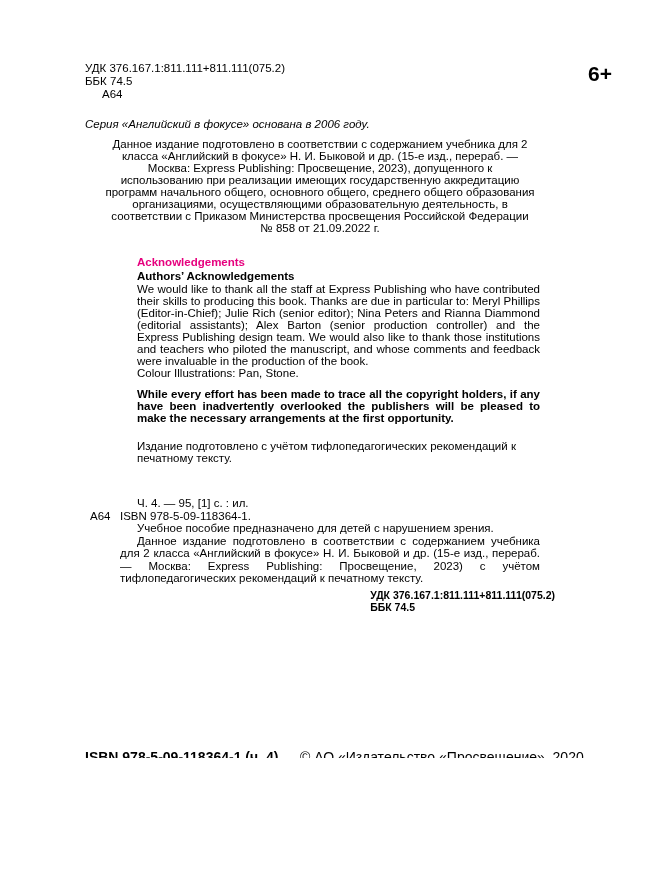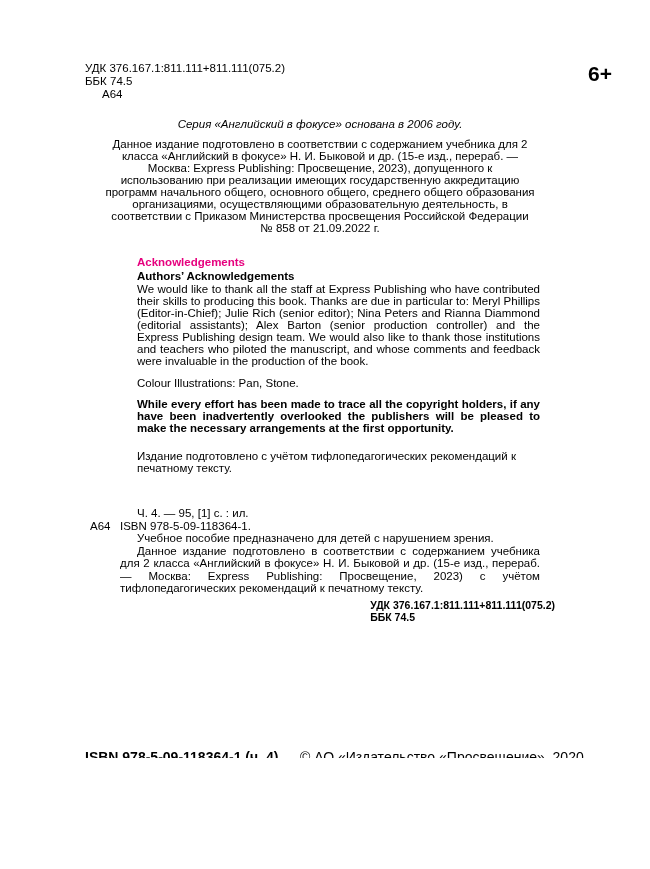--- a/index.html
+++ b/index.html
@@ -11,31 +11,31 @@
     font-size: 11.5px; line-height: 12px;
   }
   .page { position: relative; width: 650px; height: 758px; padding: 62px 95px 0 85px; overflow: hidden; }
   p { margin: 0; }
 
   .top-row { position: relative; }
   .code-line { line-height: 13px; }
   .code-a64 { padding-left: 17px; }
   .age-badge { position: absolute; top: 0px; right: -57px; font-size: 21px; font-weight: bold; line-height: 24px; }
 
-  .series-note { margin-top: 17px; text-align: center; font-style: italic; }
+  .series-note { margin-top: 17px; font-style: italic; }
   .edition-note { width: 430px; margin: 8px auto 0; text-align: center; }
 
   .authors-block { margin: 18px 0 0 52px; line-height: 13px; }
 
   .ack-section { margin: 22px 15px 0 52px; }
   .ack-heading { font-weight: bold; line-height: 13px; }
   .ack-subheading { font-weight: bold; line-height: 13px; margin-top: 1px; }
   .just { text-align: justify; }
   .ack-body { margin-top: 0px; }
-  .colour-note { margin-top: 10px; }
+  .colour-note { }
   .copyright-note { margin-top: 9px; font-weight: bold; }
   .tiflo-note { margin-top: 16px; }
 
   .catalog { position: relative; margin: 33px 15px 0 0; padding-left: 35px; line-height: 12.5px; }
   .catalog-code { position: absolute; left: 5px; top: 13px; }
   .indent { text-indent: 17px; }
   .catalog-line { line-height: 12.5px; }
   .catalog-line.ind { padding-left: 17px; }
 
   .udk-right { margin-top: 4px; text-align: right; font-weight: bold; font-size: 10.5px; line-height: 12px; }

